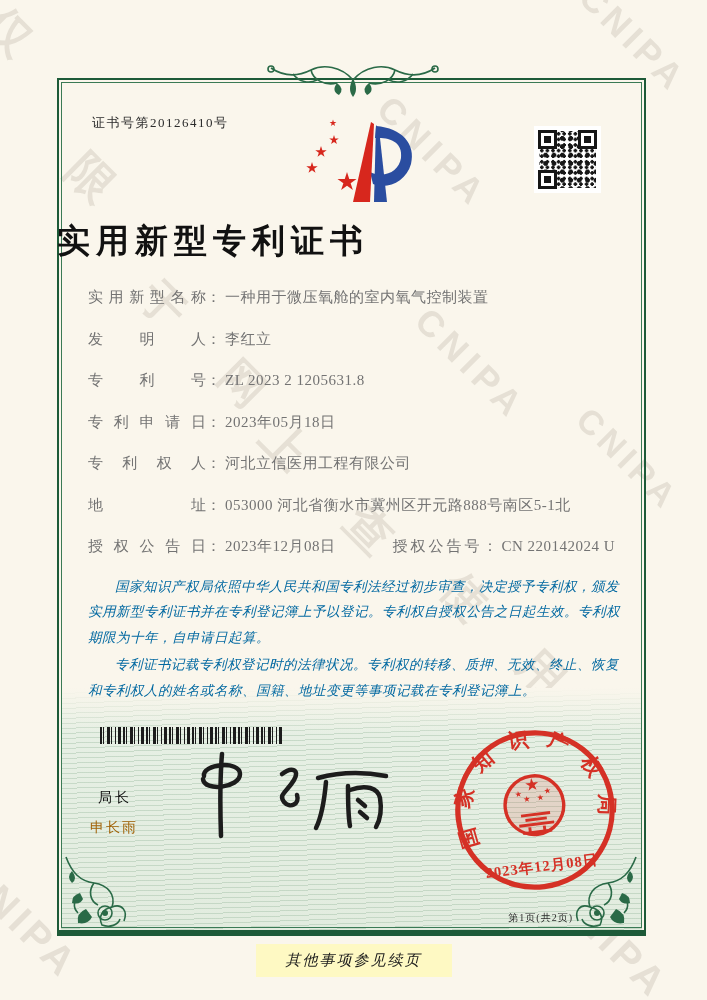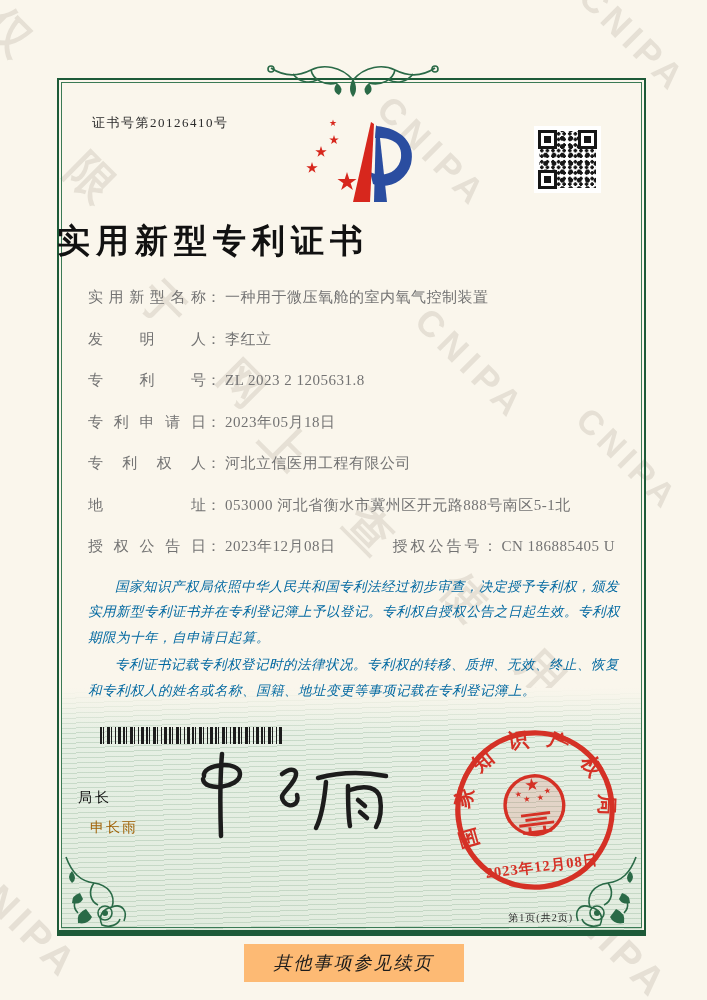--- a/index.html
+++ b/index.html
@@ -56,31 +56,31 @@
   .paras{position:absolute;left:88px;top:574px;width:535px;z-index:5;
          font-size:13.5px;font-style:italic;line-height:1.88;color:#0369a1;}
   .paras p{margin:0 0 2px 0;text-indent:2em;letter-spacing:0.5px;}
 
   
   .barcode{position:absolute;left:100px;top:727px;width:183px;height:17px;z-index:5;
     background-image:repeating-linear-gradient(90deg,
       #1c1c1c 0 2px,rgba(0,0,0,0) 2px 3px,#1c1c1c 3px 4px,rgba(0,0,0,0) 4px 7px,
       #1c1c1c 7px 10px,rgba(0,0,0,0) 10px 11px,#1c1c1c 11px 12px,rgba(0,0,0,0) 12px 15px,
       #1c1c1c 15px 16px,rgba(0,0,0,0) 16px 18px,#1c1c1c 18px 21px,rgba(0,0,0,0) 21px 23px);}
-  .signer-title{position:absolute;left:78px;top:789px;font-size:14px;letter-spacing:3px;color:#111;z-index:5;
+  .signer-title{position:absolute;left:98px;top:789px;font-size:14px;letter-spacing:3px;color:#111;z-index:5;
          font-family:Liberation Sans, sans-serif;}
   .signer-name{position:absolute;left:90px;top:819px;font-size:14px;letter-spacing:2px;color:#a16207;z-index:5;
          font-family:"Liberation Sans","DejaVu Sans",sans-serif;}
   .signature{position:absolute;left:190px;top:748px;z-index:5;}
   .seal{position:absolute;left:452px;top:727px;z-index:6;opacity:0.95;transform:rotate(-4deg);}
 
   .page-info{position:absolute;left:57px;top:911px;width:516px;text-align:right;z-index:5;
              font-size:10px;color:#2b2b2b;letter-spacing:1px;}
   .footer-note{position:absolute;left:50%;top:944px;transform:translateX(-50%);z-index:5;
-               background:#fdba74;padding:7px 30px;font-size:18px;font-style:italic;
+               background:#fef9c3;padding:7px 30px;font-size:15px;font-style:italic;
                letter-spacing:2px;color:#1c1c1c;white-space:nowrap;}
 </style>
 </head>
 <body>
 
 <div class="page">
 
   <span class="wm" style="left:14px;top:-6px;font-size:46px;">仅</span>
   <span class="wm" style="left:96px;top:140px;font-size:46px;">限</span>
   <span class="wm" style="left:168px;top:268px;font-size:44px;letter-spacing:28px;">于 网</span>
@@ -183,21 +183,21 @@
     <div class="frow">
       <span class="flabel">专利申请日</span><span class="fcolon">：</span><span class="fvalue">2023年05月18日</span>
     </div>
     <div class="frow">
       <span class="flabel">专利权人</span><span class="fcolon">：</span><span class="fvalue">河北立信医用工程有限公司</span>
     </div>
     <div class="frow">
       <span class="flabel">地址</span><span class="fcolon">：</span><span class="fvalue">053000 河北省衡水市冀州区开元路888号南区5-1北</span>
     </div>
     <div class="frow">
-      <span class="flabel">授权公告日</span><span class="fcolon">：</span><span class="fvalue">2023年12月08日</span><span class="pair2"><span class="flabel2">授权公告号</span><span class="fcolon">：</span><span class="fvalue">CN 186885405 U</span></span>
+      <span class="flabel">授权公告日</span><span class="fcolon">：</span><span class="fvalue">2023年12月08日</span><span class="pair2"><span class="flabel2">授权公告号</span><span class="fcolon">：</span><span class="fvalue">CN 220142024 U</span></span>
     </div>
   </div>
 
   <div class="paras">
     <p>国家知识产权局依照中华人民共和国专利法经过初步审查，决定授予专利权，颁发实用新型专利证书并在专利登记簿上予以登记。专利权自授权公告之日起生效。专利权期限为十年，自申请日起算。</p>
     <p>专利证书记载专利权登记时的法律状况。专利权的转移、质押、无效、终止、恢复和专利权人的姓名或名称、国籍、地址变更等事项记载在专利登记簿上。</p>
   </div>
 
   <div class="barcode"></div>
 

